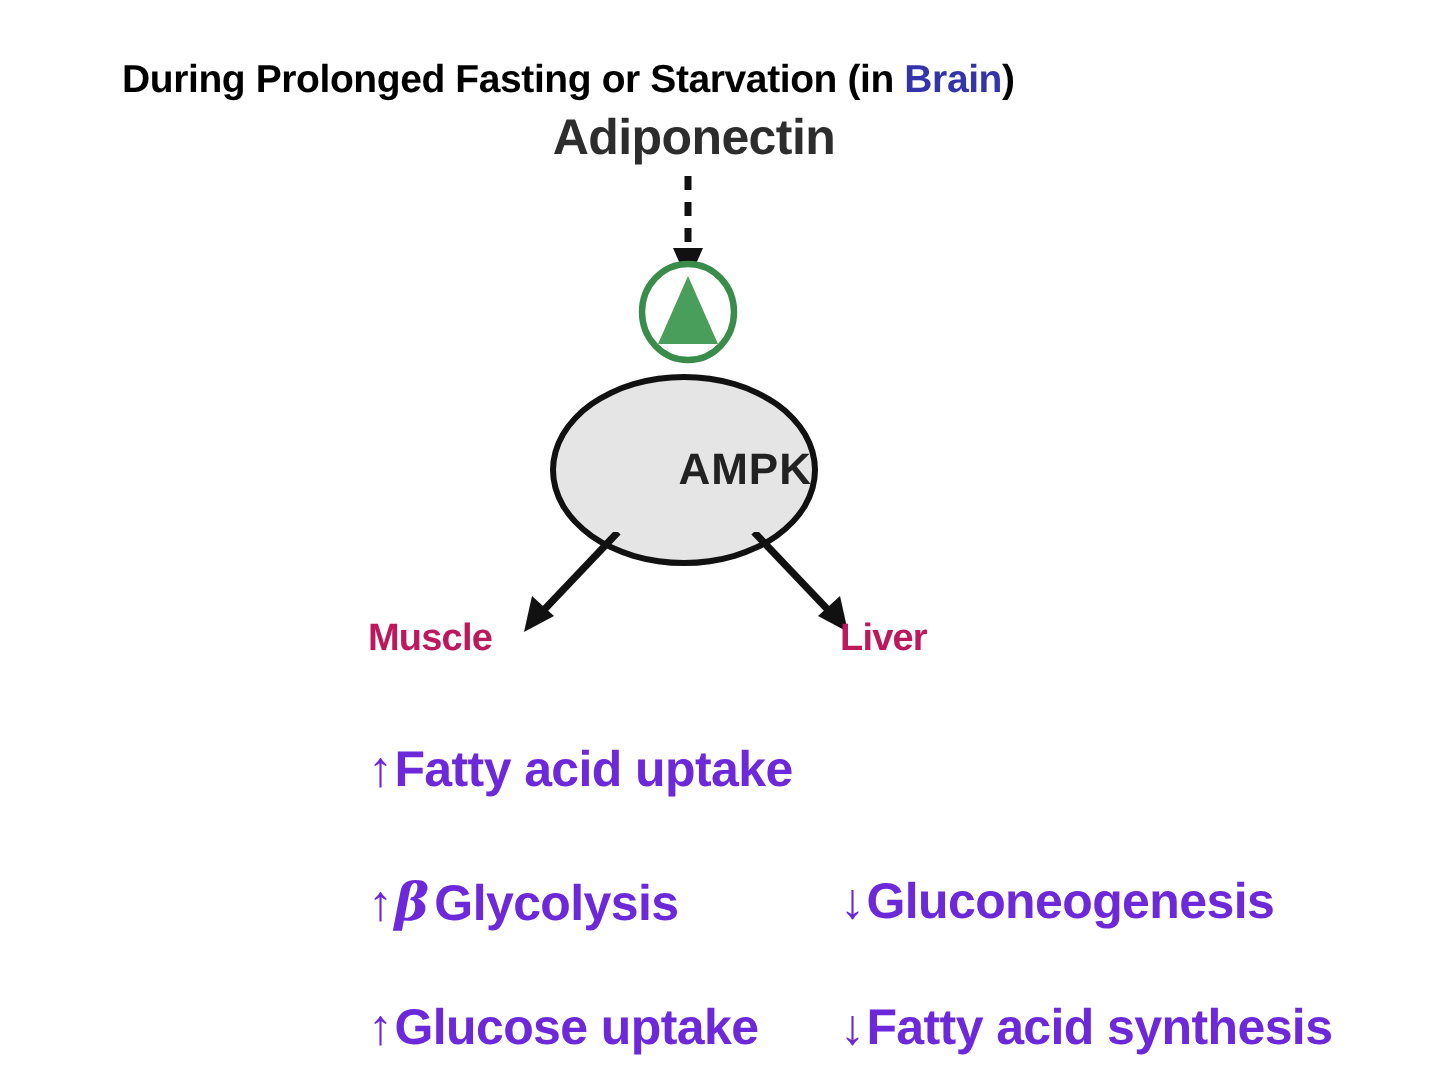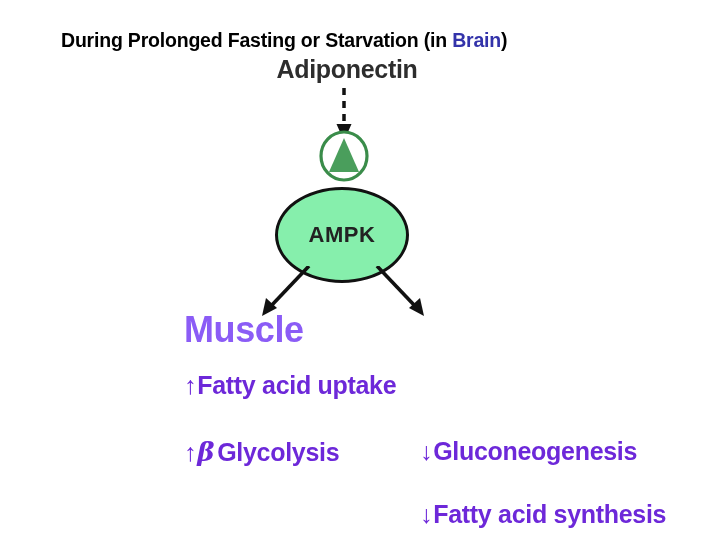--- a/index.html
+++ b/index.html
@@ -91,49 +91,49 @@
   }
 
   
   #ampk-node {
     position: absolute;
     left: 247px;
     top: 187px;
     width: 134px;
     height: 96px;
     border-radius: 50%;
-    background: #86efac;
+    background: #e5e5e5;
     border: 3.5px solid #111111;
     box-sizing: border-box;
     display: flex;
     align-items: center;
-    justify-content: center;
+    justify-content: flex-end;
   }
   #ampk-node .ampk-text {
     font-size: 22px;
     font-weight: bold;
     color: #222222;
     letter-spacing: 0.5px;
   }
 
   
   #branch-arrows {
     position: absolute;
     left: 195px;
     top: 266px;
     width: 240px;
     height: 56px;
   }
 
   
   .col-heading {
     position: absolute;
-    font-size: 36px;
-    font-weight: bold;
-    color: #8b5cf6;
+    font-size: 19px;
+    font-weight: bold;
+    color: #be185d;
     letter-spacing: -0.4px;
     white-space: nowrap;
   }
   #heading-muscle {
     left: 156px;
     top: 309px;
   }
   #heading-liver {
     left: 392px;
     top: 309px;
@@ -197,27 +197,31 @@
     </div>
 
     <svg id="branch-arrows" viewBox="0 0 240 56" xmlns="http://www.w3.org/2000/svg">
       <line x1="86" y1="0" x2="48" y2="40" stroke="#111111" stroke-width="3.6"></line>
       <polygon points="39,50 43,32 54,42" fill="#111111"></polygon>
       <line x1="154" y1="0" x2="192" y2="40" stroke="#111111" stroke-width="3.6"></line>
       <polygon points="201,50 186,42 197,32" fill="#111111"></polygon>
     </svg>
 
     <div id="heading-muscle" class="col-heading">Muscle</div>
+    <div id="heading-liver" class="col-heading">Liver</div>
 
     <div class="effect-item col-left row-1">
       <span class="dir-arrow">↑</span><span>Fatty acid uptake</span>
     </div>
     <div class="effect-item col-left row-2">
       <span class="dir-arrow">↑</span><span class="beta-sym">β</span><span>Glycolysis</span>
     </div>
+    <div class="effect-item col-left row-3">
+      <span class="dir-arrow">↑</span><span>Glucose uptake</span>
+    </div>
 
     <div class="effect-item col-right row-3">
       <span class="dir-arrow">↓</span><span>Fatty acid synthesis</span>
     </div>
     <div class="effect-item col-right row-2">
       <span class="dir-arrow">↓</span><span>Gluconeogenesis</span>
     </div>
 
   </div>
 </div>

